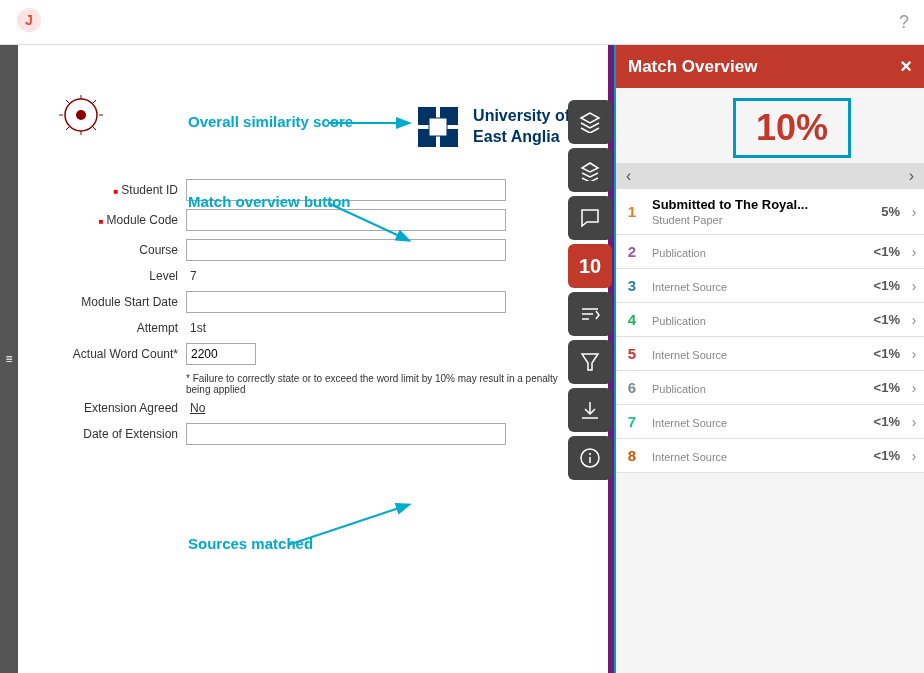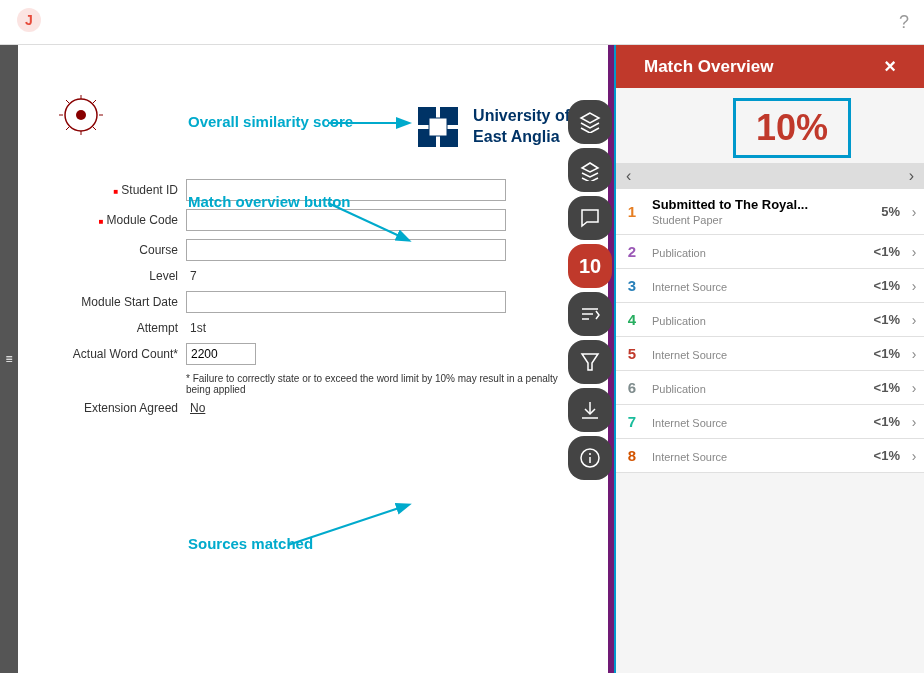--- a/index.html
+++ b/index.html
@@ -27,35 +27,35 @@
       flex: 1; background: #fff; overflow-y: auto; padding: 20px 38px;
       border-right: 6px solid #701a75; position: relative;
     }
 
     
     #turnitin-toolbar {
       position: absolute; right: 310px; top: 55px; width: 48px;
       display: flex; flex-direction: column; align-items: center; gap: 4px; z-index: 20;
     }
     .tool-btn {
-      width: 44px; height: 44px; background: #444; border-radius: 16px;
+      width: 44px; height: 44px; background: #444; border-radius: 6px;
       display: flex; align-items: center; justify-content: center;
       cursor: pointer; color: #fff; font-size: 18px;
     }
     .tool-btn.active { background: #c0392b; }
     .tool-btn.badge { position: relative; }
 
     
     #right-panel {
       width: 310px; background: #f5f5f5; display: flex; flex-direction: column;
       border-left: 2px solid #0099cc;
     }
     #panel-header {
       background: #c0392b; color: #fff; display: flex; align-items: center;
-      justify-content: space-between; padding: 10px 28px; font-size: 17px; font-weight: bold;
+      justify-content: space-between; padding: 10px 12px; font-size: 17px; font-weight: bold;
     }
     #panel-nav {
       background: #ddd; display: flex; align-items: center; justify-content: space-between;
       padding: 4px 10px;
     }
     .nav-arrow { cursor: pointer; font-size: 16px; color: #555; }
 
     
     #score-box {
       display: flex; align-items: center; justify-content: center;
@@ -244,20 +244,24 @@
         <div class="form-label">Actual Word Count*</div>
         <input class="form-input" type="text" value="2200" style="max-width: 70px;">
       </div>
       <div class="warning-text">* Failure to correctly state or to exceed the word limit by 10% may result in a penalty being applied</div>
       <div class="form-row">
         <div class="form-label">Extension Agreed</div>
         <div class="form-value">
           <span style="text-decoration:underline;">No</span>
         </div>
       </div>
+      <div class="form-row">
+        <div class="form-label">Date of Extension</div>
+        <input class="form-input" type="text" value="" style="">
+      </div>
     </div>
   </div>
 
   <div id="turnitin-toolbar">
     <div class="tool-btn" title="Layers">
       <svg width="22" height="22" viewBox="0 0 22 22" fill="white">
         <path d="M11 2L2 7l9 5 9-5-9-5zM2 12l9 5 9-5M2 17l9 5 9-5" stroke="white" stroke-width="1.5" fill="none"></path>
       </svg>
     </div>
     <div class="tool-btn" title="Layers2">

